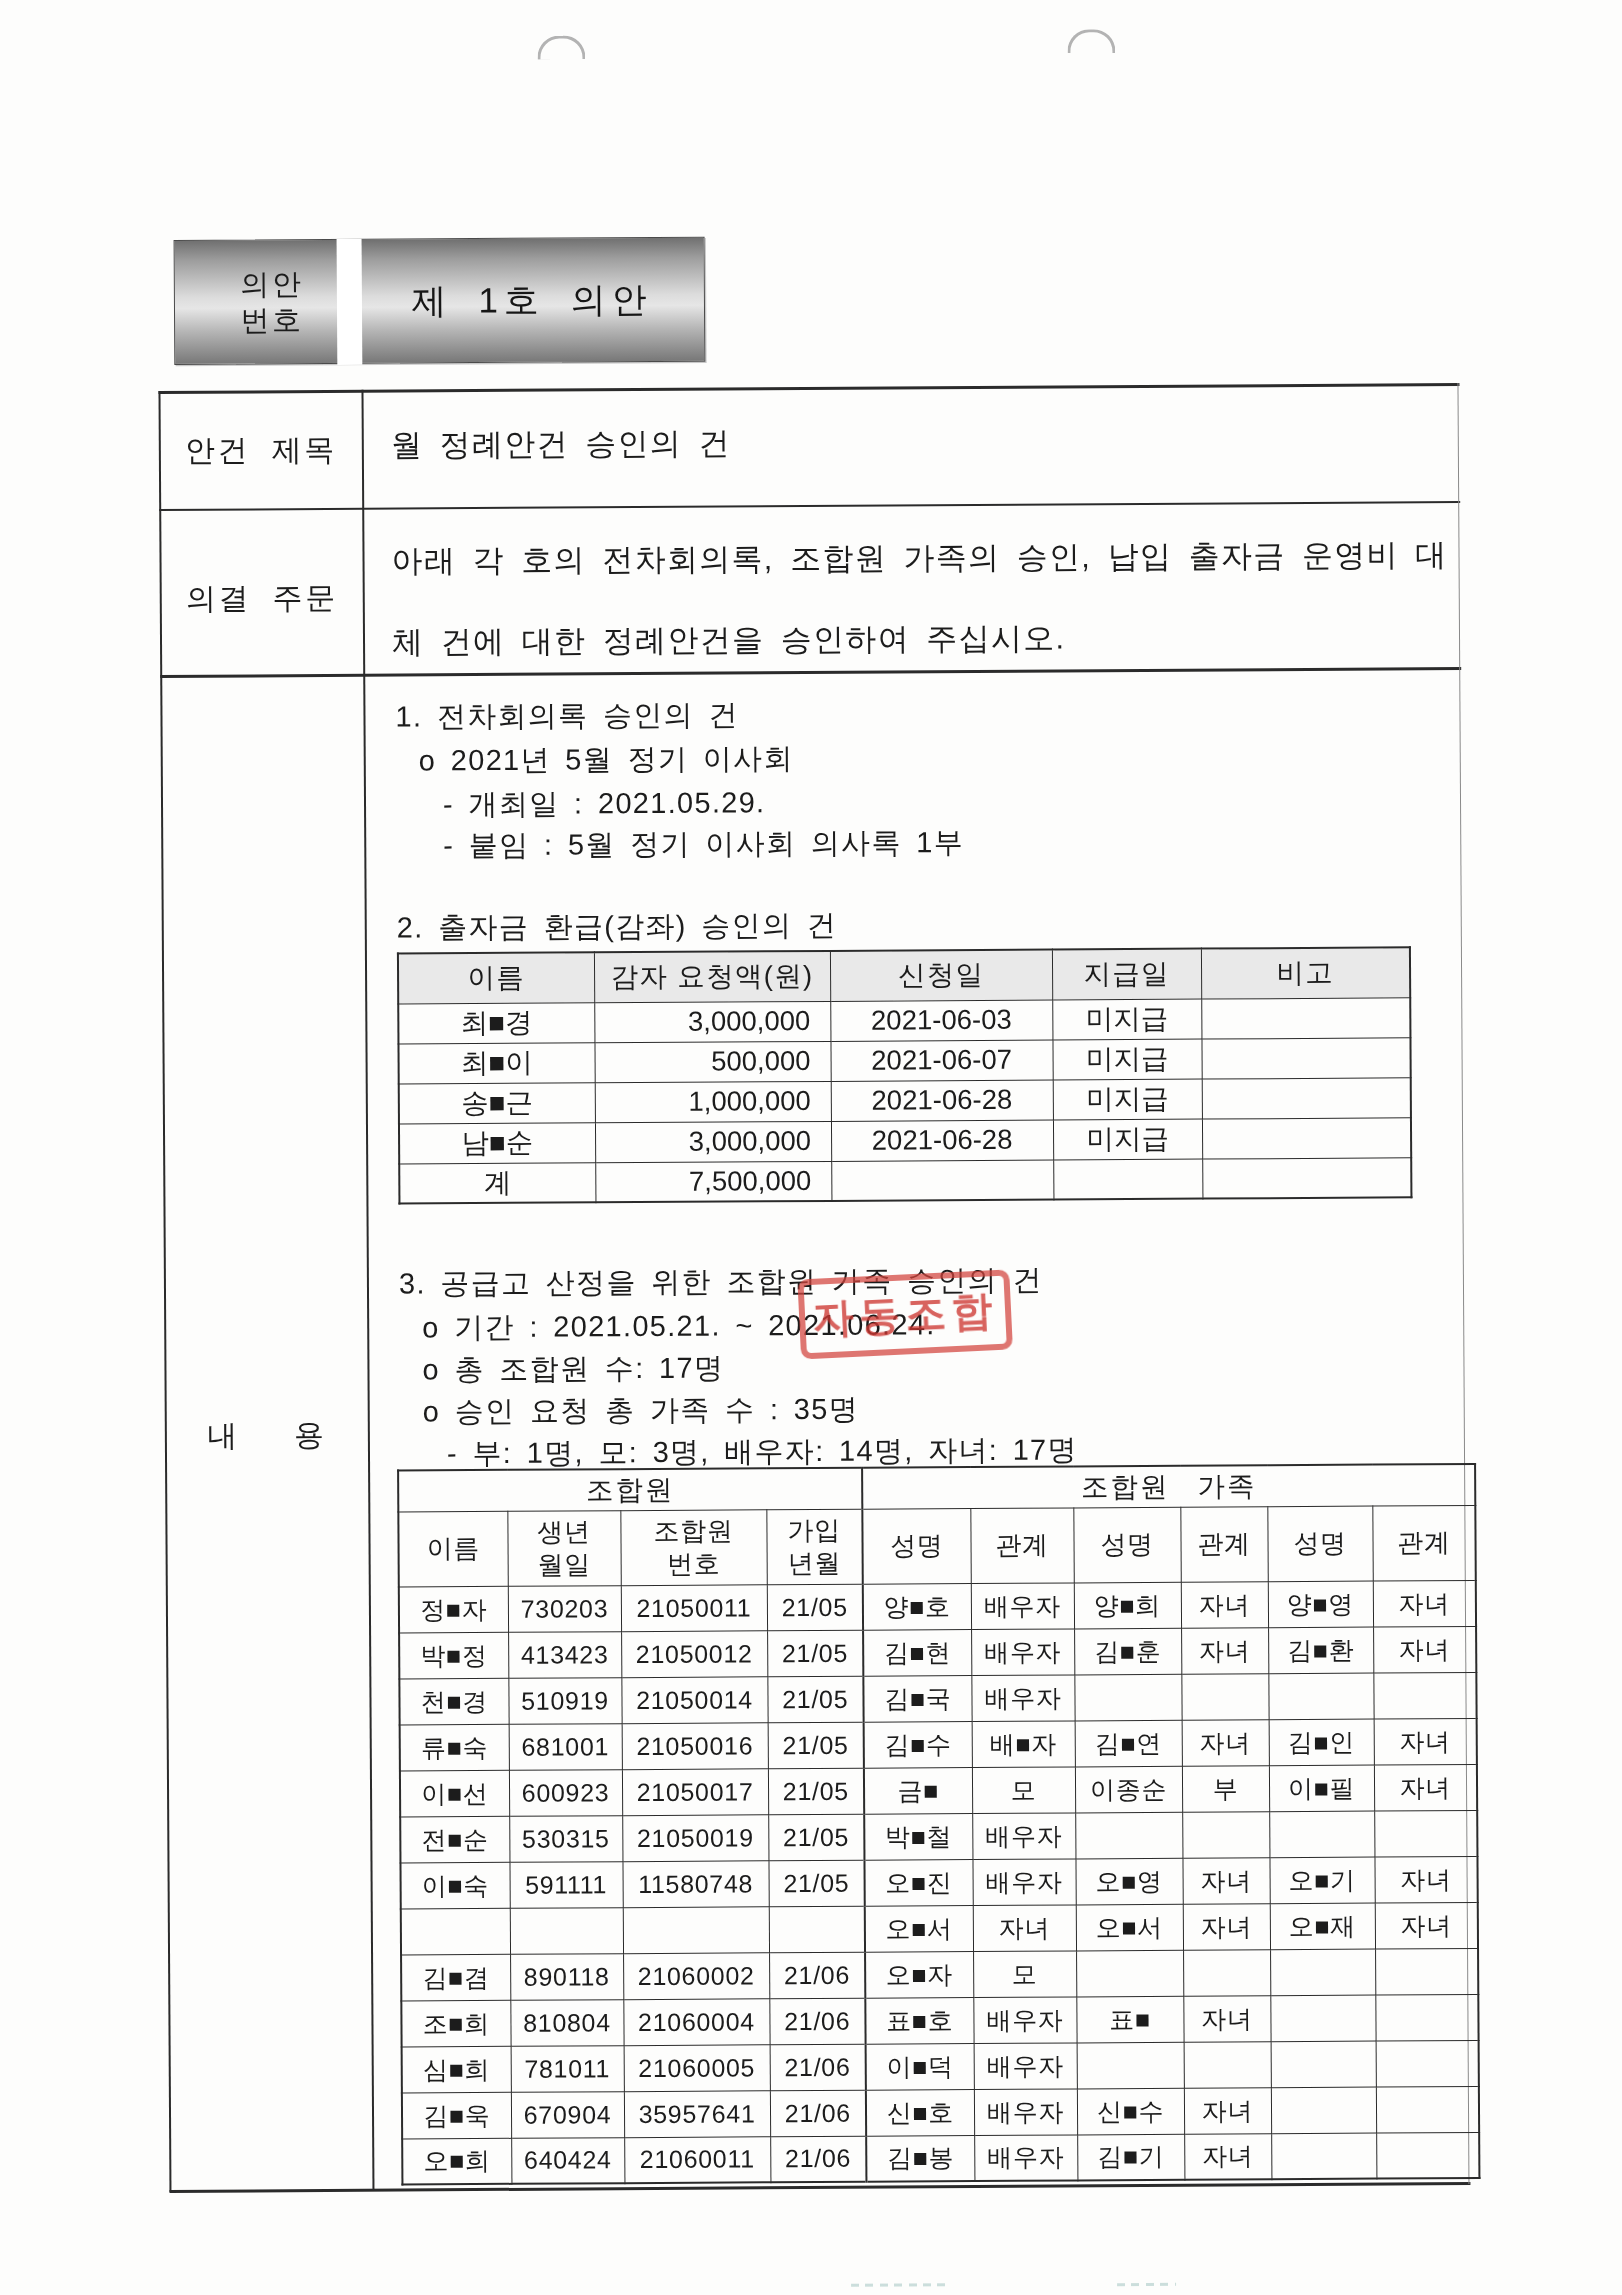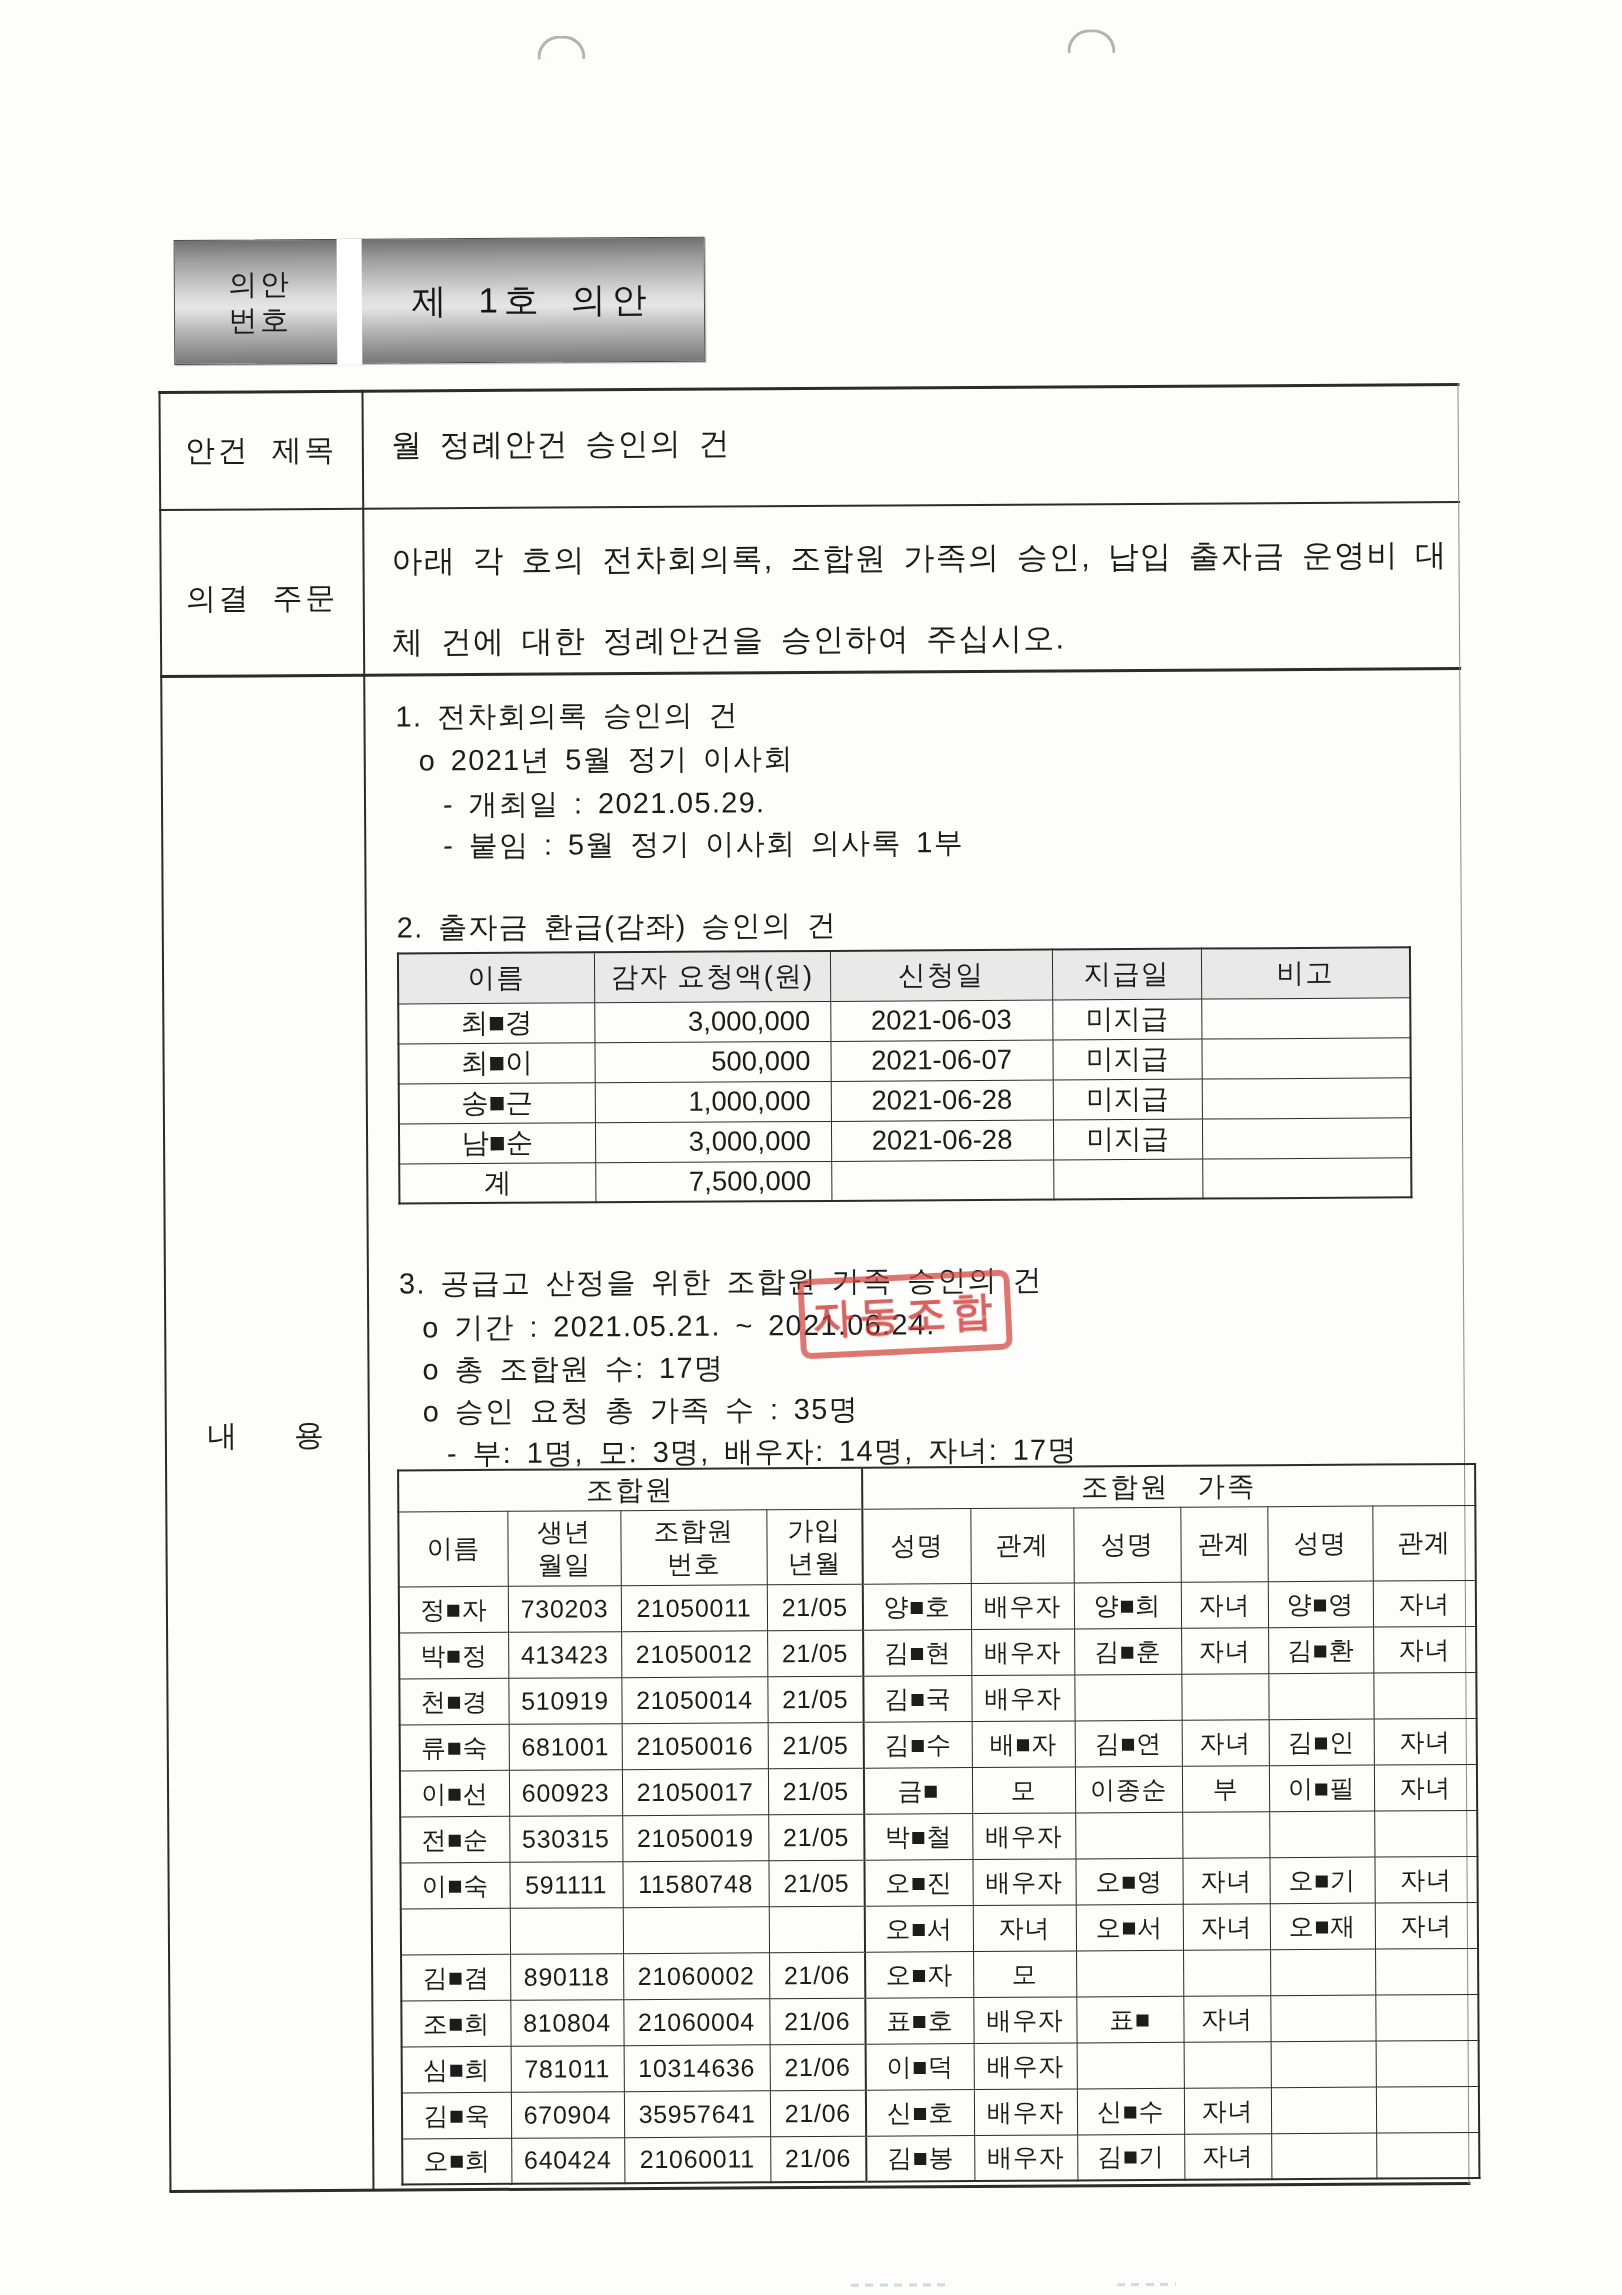--- a/index.html
+++ b/index.html
@@ -14,21 +14,21 @@
        border-radius:22px 22px 0 0;opacity:.75;}
 
   
   .agenda-box{
     position:absolute;left:178px;top:236px;width:529px;height:123px;
     background:linear-gradient(180deg,#707070 0%,#9d9d9d 16%,#dcdcdc 46%,#e6e6e6 55%,#b5b5b5 74%,#787878 100%);
     border:1.3px solid #4a4a4a;box-shadow:1.3px 1.3px 0 #c9c9c9;
   }
   .agenda-box .strip{position:absolute;left:162px;top:-1.3px;width:25px;height:126px;background:#ffffff;}
   .agenda-box .lbl{
-    position:absolute;left:4px;top:50%;transform:translateY(-50%);width:162px;text-align:center;
+    position:absolute;left:16px;top:50%;transform:translateY(-50%);width:162px;text-align:center;
     font-size:29px;line-height:1.25;letter-spacing:2.6px;color:#1c1c1c;
   }
   .agenda-box .val{
     position:absolute;left:187px;top:50%;transform:translateY(-50%);width:340px;text-align:center;
     font-size:35px;letter-spacing:5.9px;word-spacing:10.5px;color:#161616;
   }
 
   
   .hline,.vline{position:absolute;background:#2b2b2b;}
 
@@ -336,21 +336,21 @@
             <td>표■호</td>
             <td>배우자</td>
             <td>표■</td>
             <td>자녀</td>
             <td></td>
             <td></td>
           </tr>
           <tr>
             <td>심■희</td>
             <td>781011</td>
-            <td>10314636</td>
+            <td>21060005</td>
             <td>21/06</td>
             <td>이■덕</td>
             <td>배우자</td>
             <td></td>
             <td></td>
             <td></td>
             <td></td>
           </tr>
           <tr>
             <td>김■욱</td>

